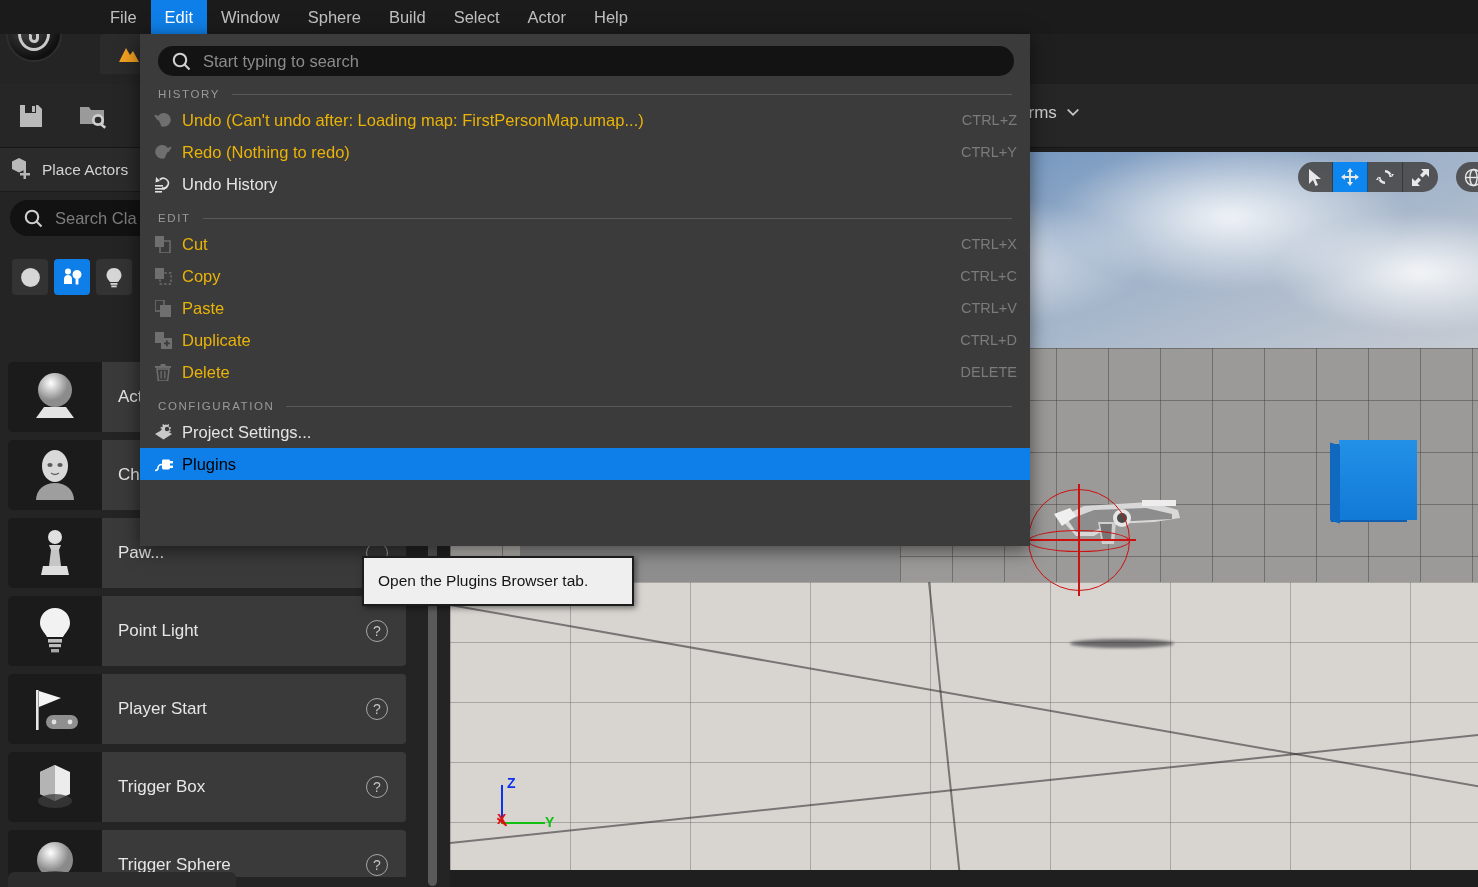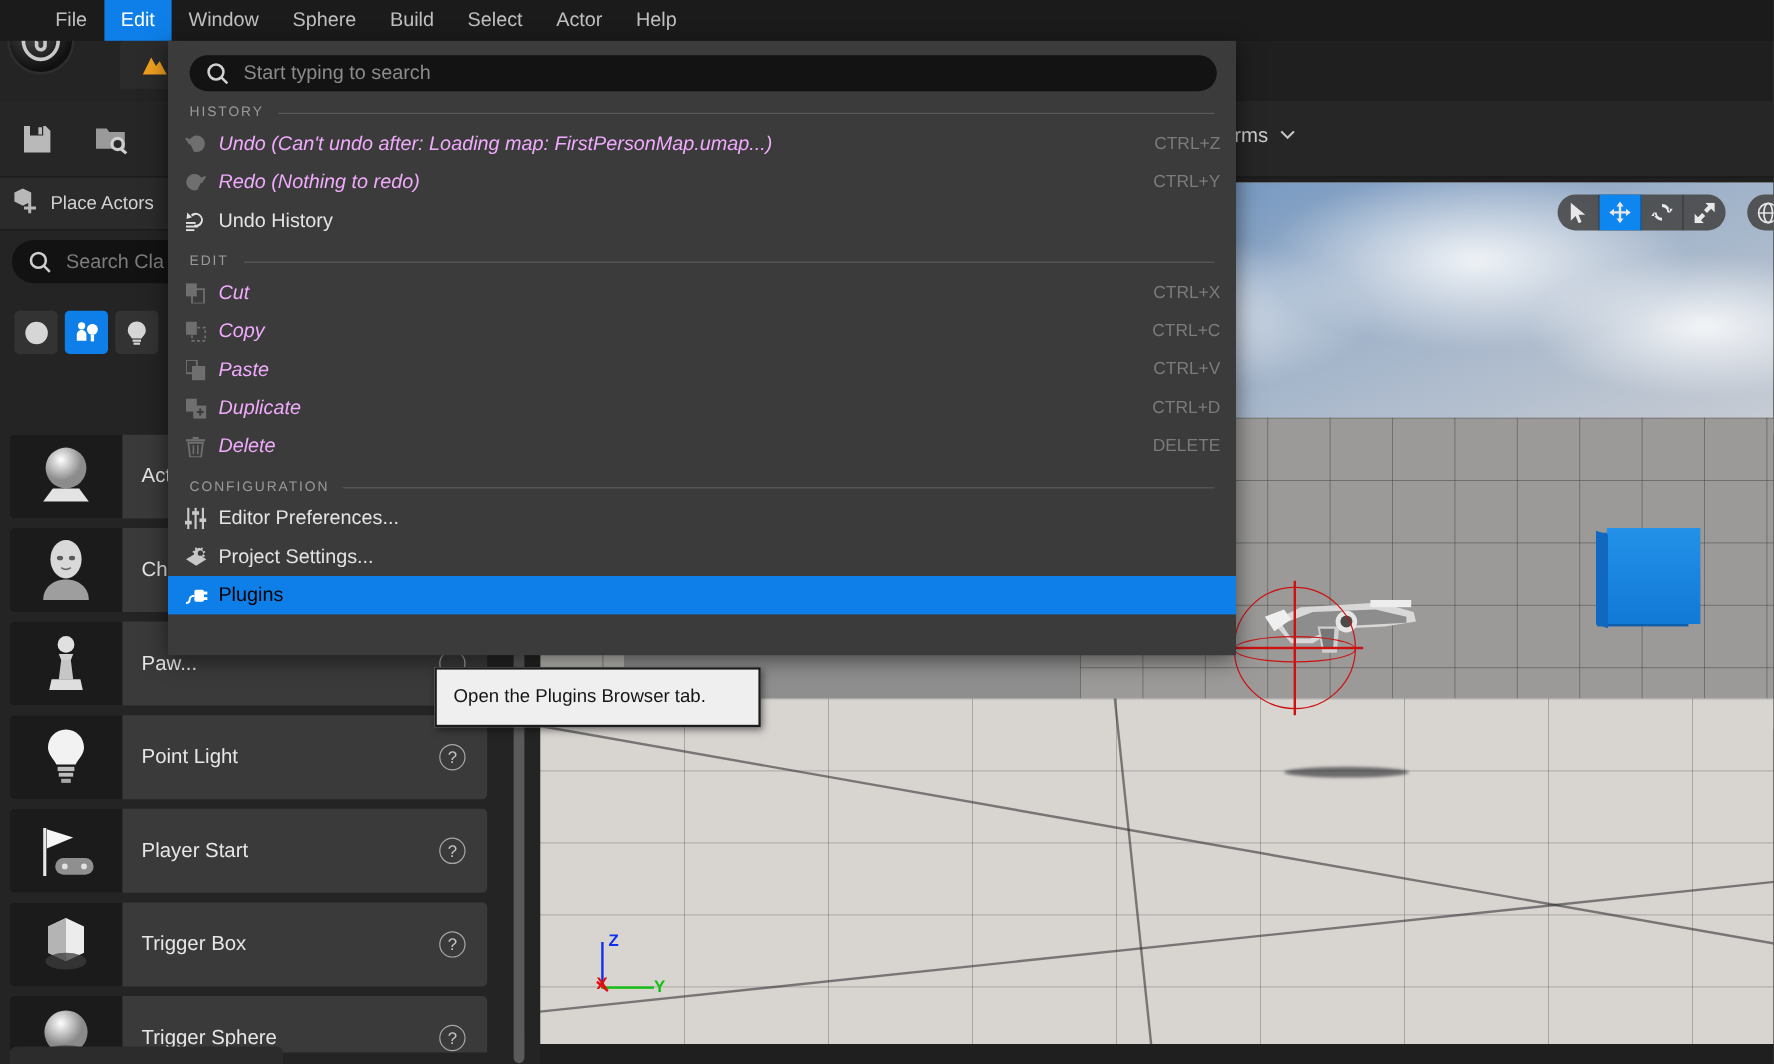--- a/index.html
+++ b/index.html
@@ -191,21 +191,21 @@
     background: #5a5a5a; border-radius: 5px;
   }
   .panel-bottom {
     position: absolute; left: 8px; top: 872px; width: 228px; height: 15px;
     background: #2c2c2c; border-radius: 6px 6px 0 0;
   }
 
   
   .menubar {
     position: absolute; left: 0; top: 0; width: 1478px; height: 34px;
-    background: #1b1b1b; display: flex; align-items: stretch; padding-left: 32px;
+    background: #1b1b1b; display: flex; align-items: stretch; padding-left: 96px;
     z-index: 40;
   }
   .menu-item {
     display: flex; align-items: center; padding: 0 14px;
     color: #c0c0c0; font-size: 16.5px; cursor: pointer;
   }
   .menu-item.active { background: #0e7fe8; color: #ffffff; }
 
   
   .level-tab {
@@ -256,21 +256,21 @@
   }
   .dd-item .ico {
     position: absolute; left: 12px; width: 22px; height: 22px;
     display: flex; align-items: center; justify-content: center;
   }
   .dd-item .ico svg { fill: #c8c8c8; }
   .dd-item .txt { color: #e4e4e4; font-size: 16.5px; }
   .dd-item .sc {
     position: absolute; right: 13px; color: #8f8f8f; font-size: 14.5px;
   }
-  .dd-item.disabled .txt { color: #f0abfc; font-style: italic; }
+  .dd-item.disabled .txt { color: #eab308; }
   .dd-item.disabled .ico svg { fill: #6f6f6f; }
   .dd-item.disabled .sc { color: #7b7b7b; }
   .dd-item.selected { background: #0e7fe8; }
   .dd-item.selected .txt { color: #000000; }
   .dd-item.selected .ico svg { fill: #ffffff; }
 
   
   .tooltip {
     position: absolute; left: 362px; top: 556px; width: 272px; height: 50px;
     background: #efefef; border: 2px solid #1c1c1c;
@@ -678,34 +678,20 @@
       <span class="txt">Delete</span>
       <span class="sc">DELETE</span>
     </div>
 
     <div class="dd-section">
       <span class="lbl">CONFIGURATION</span>
       <span class="rule"></span>
     </div>
     <div class="dd-item">
       <span class="ico">
-        <svg width="18" height="18" viewBox="0 0 18 18">
-            <rect x="2" y="0" width="1.8" height="18"></rect>
-            <rect x="8.1" y="0" width="1.8" height="18"></rect>
-            <rect x="14.2" y="0" width="1.8" height="18"></rect>
-            <rect x="0" y="11" width="5.8" height="3"></rect>
-            <rect x="6.1" y="3" width="5.8" height="3"></rect>
-            <rect x="12.2" y="9" width="5.8" height="3"></rect>
-          </svg>
-      </span>
-      <span class="txt">Editor Preferences...</span>
-      <span class="sc"></span>
-    </div>
-    <div class="dd-item">
-      <span class="ico">
         <svg width="19" height="18" viewBox="0 0 19 18">
             <path d="M1 11 L9.5 6 L18 11 L9.5 16.5 Z"></path>
             <path d="M12 1.5 l1.3 .6 .9-1 1 .9 -.7 1.2 .8 1.1 1.4-.2 .3 1.3 -1.3 .5 -.1 1.4 1.2 .6 -.6 1.2 -1.4-.4 -1 1 .3 1.3 -1.3 .4 -.6-1.3 -1.4 0 -.6 1.3 -1.2-.5 .3-1.3 -1-1 -1.3 .4 -.5-1.2 1.2-.6 0-1.4 -1.3-.5 .4-1.3 1.3 .2 .8-1.1 -.7-1.2 1.1-.8 .9 1z"></path>
             <circle cx="13" cy="6" r="2.2" fill="#3b3b3b"></circle>
           </svg>
       </span>
       <span class="txt">Project Settings...</span>
       <span class="sc"></span>
     </div>
     <div class="dd-item selected">

